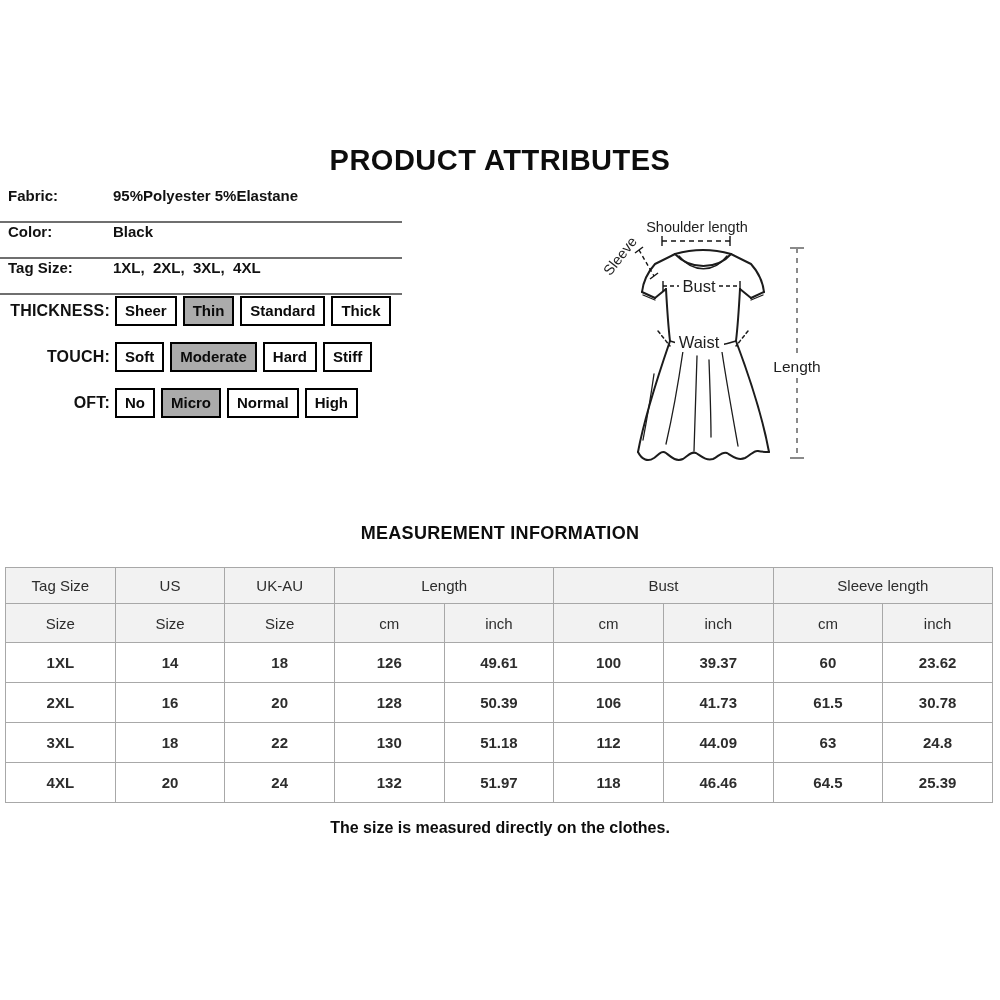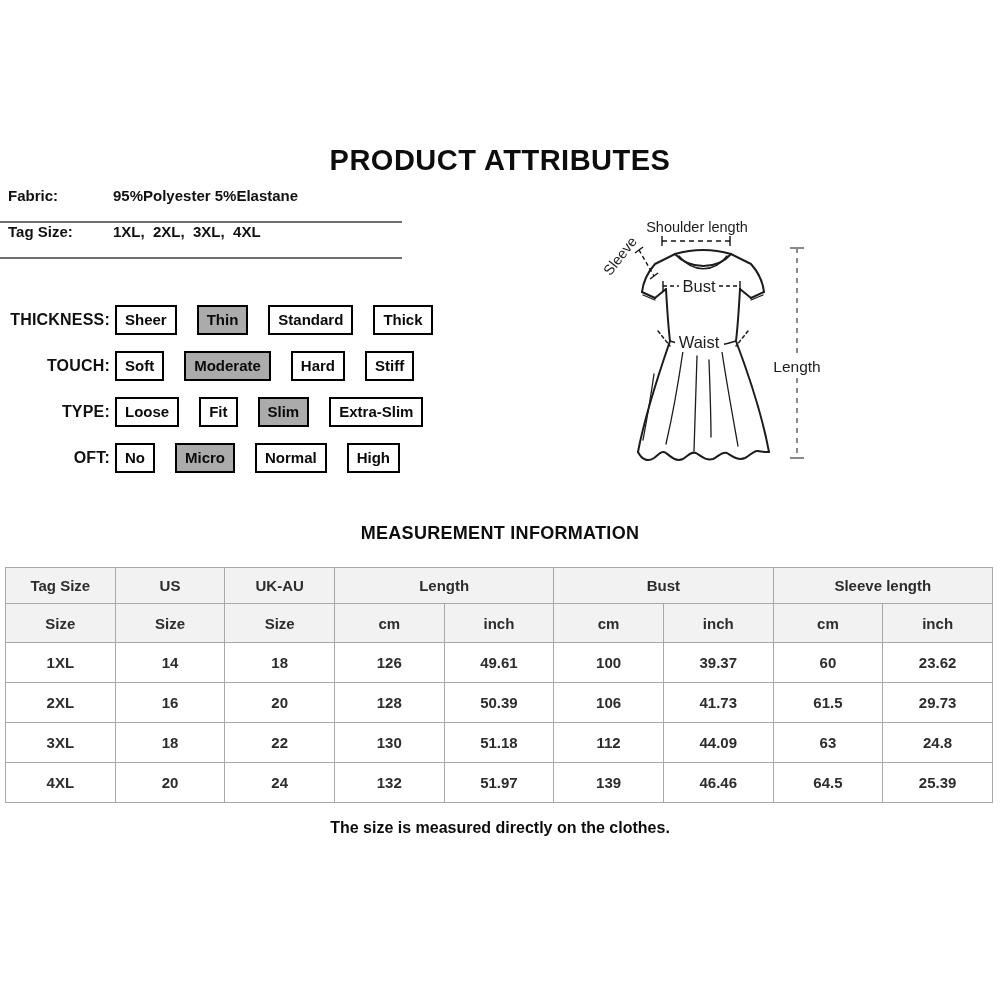--- a/index.html
+++ b/index.html
@@ -15,64 +15,68 @@
   
   .specs{position:absolute;left:0;top:187px;width:402px;}
   .spec-row{
     display:flex;align-items:flex-start;height:34px;
     border-bottom:2px solid #6f6f6f;font-size:15px;font-weight:bold;
   }
   .spec-label{width:89px;padding-left:8px;flex:none;}
   .spec-value{white-space:pre;margin-left:16px;}
   
   .attrs{position:absolute;left:0;top:295px;width:480px;}
-  .attr-row{display:flex;align-items:center;height:30px;margin-top:10px;}
+  .attr-row{display:flex;align-items:center;height:30px;margin-top:1px;}
   .attr-row + .attr-row{margin-top:16px;align-items:center;}
   .attr-label{width:110px;text-align:right;font-size:16px;font-weight:bold;flex:none;letter-spacing:.2px;}
-  .attr-opts{display:flex;gap:20px;margin-left:5px;}
+  .attr-opts{display:flex;gap:6px;margin-left:5px;}
   .opt{
     border:2px solid #000;background:#fff;color:#0a0a0a;
     font-size:15px;font-weight:bold;height:26px;line-height:26px;padding:0 8px;white-space:nowrap;
   }
   .opt.selected{background:#ababab;}
   
   .dress-svg{position:absolute;left:595px;top:210px;}
   .dress-svg text{font-family:"Liberation Sans",sans-serif;fill:#1e1e1e;}
   
   .m-title{
     position:absolute;left:0;top:523px;width:100%;text-align:center;
     font-size:18px;font-weight:bold;letter-spacing:.3px;color:#0d0d0d;
   }
   table.size-table{
     position:absolute;left:5px;top:567px;width:988px;
     border-collapse:collapse;table-layout:fixed;
     font-size:15px;font-weight:bold;color:#2d2d2d;text-align:center;
   }
   .size-table th,.size-table td{border:1px solid #a8a8a8;padding:0;overflow:hidden;}
-  .size-table thead th{background:#f2f2f2;font-weight:bold;}
+  .size-table thead th{background:#f2f2f2;font-weight:normal;}
   .size-table thead tr.h1{height:36px;}
   .size-table thead tr.h2{height:39px;}
   .size-table tbody tr{height:40px;background:#fff;}
   
   .footer{
     position:absolute;left:0;top:816px;width:100%;text-align:center;
     font-size:16px;font-weight:bold;line-height:23px;color:#0d0d0d;
   }
 </style>
 </head>
 <body>
 
 <div class="canvas">
 
   <div class="page-title">PRODUCT ATTRIBUTES</div>
 
   <div class="specs" id="specs">
       <div class="spec-row">
         <span class="spec-label">Fabric:</span>
         <span class="spec-value">95%Polyester 5%Elastane</span>
+      </div>
+      <div class="spec-row">
+        <span class="spec-label">Color:</span>
+        <span class="spec-value">Black</span>
       </div>
       <div class="spec-row">
         <span class="spec-label">Tag Size:</span>
         <span class="spec-value">1XL,  2XL,  3XL,  4XL</span>
       </div>
     </div>
 
   <div class="attrs" id="attributes">
       <div class="attr-row">
         <div class="attr-label">THICKNESS:</div>
@@ -83,29 +87,20 @@
           <span class="opt">Thick</span>
         </div>
       </div>
       <div class="attr-row">
         <div class="attr-label">TOUCH:</div>
         <div class="attr-opts">
           <span class="opt">Soft</span>
           <span class="opt selected">Moderate</span>
           <span class="opt">Hard</span>
           <span class="opt">Stiff</span>
-        </div>
-      </div>
-      <div class="attr-row">
-        <div class="attr-label">TYPE:</div>
-        <div class="attr-opts">
-          <span class="opt">Loose</span>
-          <span class="opt">Fit</span>
-          <span class="opt selected">Slim</span>
-          <span class="opt">Extra-Slim</span>
         </div>
       </div>
       <div class="attr-row">
         <div class="attr-label">OFT:</div>
         <div class="attr-opts">
           <span class="opt">No</span>
           <span class="opt selected">Micro</span>
           <span class="opt">Normal</span>
           <span class="opt">High</span>
         </div>
@@ -219,40 +214,40 @@
         </tr>
         <tr>
           <td>2XL</td>
           <td>16</td>
           <td>20</td>
           <td>128</td>
           <td>50.39</td>
           <td>106</td>
           <td>41.73</td>
           <td>61.5</td>
-          <td>29.73</td>
+          <td>30.78</td>
         </tr>
         <tr>
           <td>3XL</td>
           <td>18</td>
           <td>22</td>
           <td>130</td>
           <td>51.18</td>
           <td>112</td>
           <td>44.09</td>
           <td>63</td>
           <td>24.8</td>
         </tr>
         <tr>
           <td>4XL</td>
           <td>20</td>
           <td>24</td>
           <td>132</td>
           <td>51.97</td>
-          <td>139</td>
+          <td>118</td>
           <td>46.46</td>
           <td>64.5</td>
           <td>25.39</td>
         </tr>
       </tbody>
   </table>
 
   <div class="footer">
     <div>The size is measured directly on the clothes.</div>
   </div>

